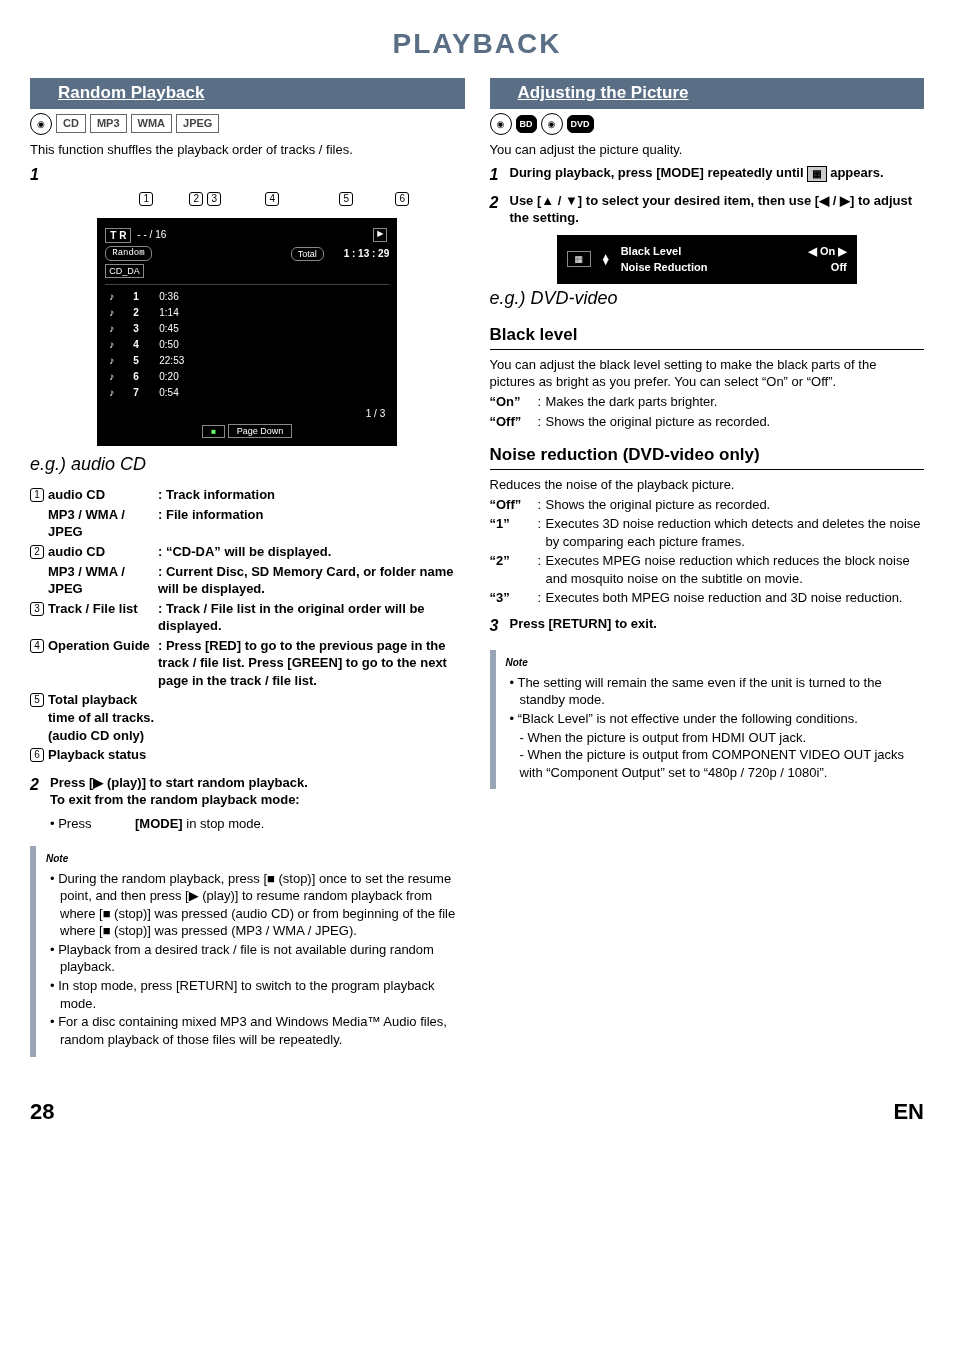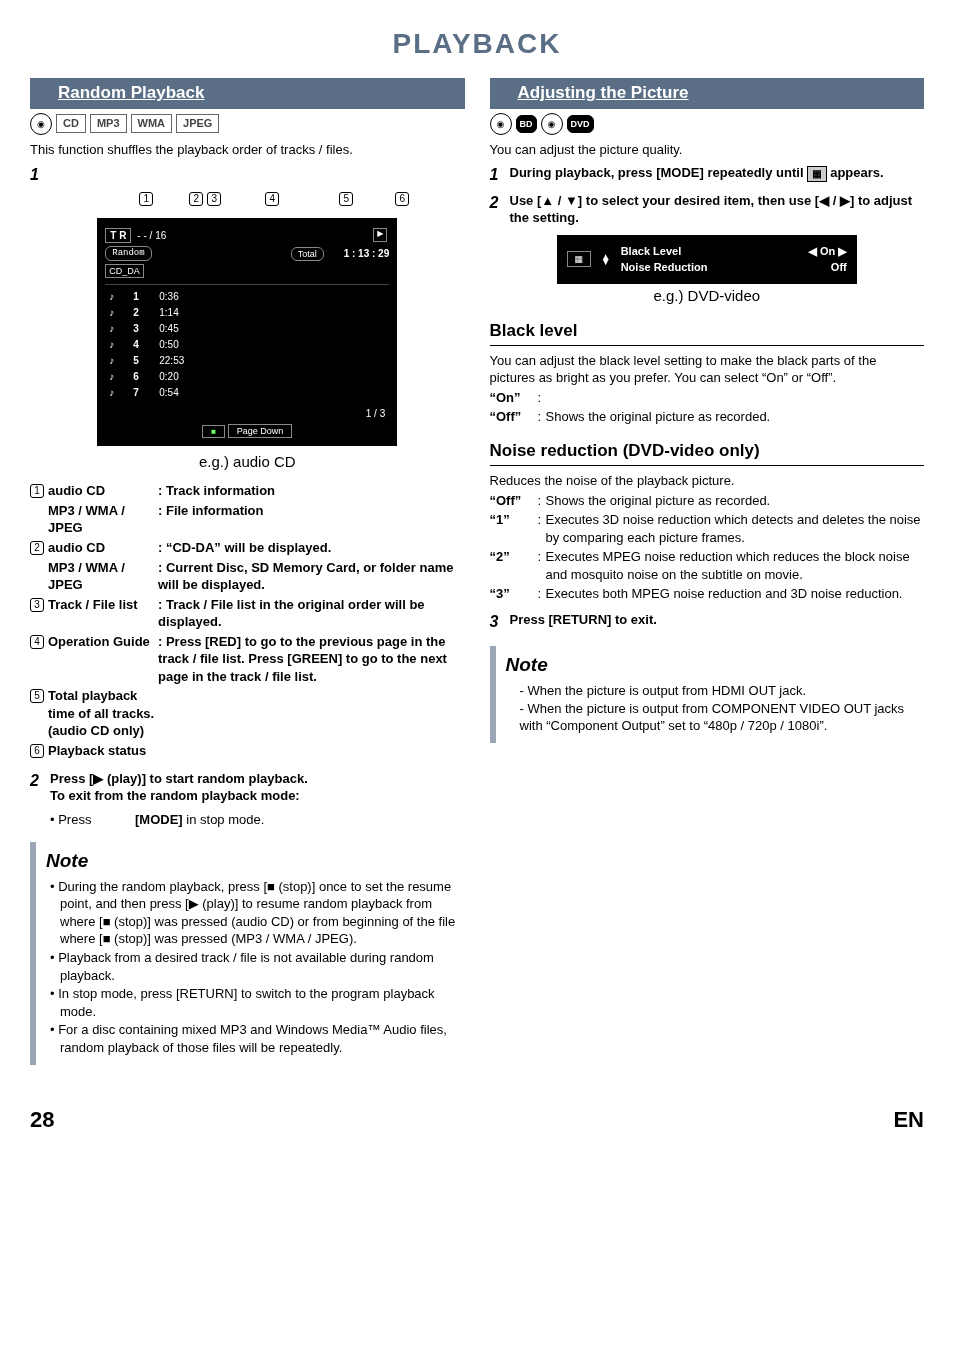--- a/index.html
+++ b/index.html
@@ -11,42 +11,42 @@
   .disc-row { display: flex; gap: 4px; align-items: center; margin: 4px 0 6px 0; }
   .disc-icon { width: 22px; height: 22px; border: 1px solid #000; border-radius: 11px; display: flex; align-items: center; justify-content: center; font-size: 9px; background: #fff; }
   .disc-icon.dark { background: #000; color:#fff; border-radius:6px; padding:0 3px; font-weight:bold; font-size:9px; width:auto; height:18px;}
   .fmt-box { border: 1px solid #666; padding: 1px 6px; font-size: 11px; font-weight: bold; color:#444; }
   .step-row { display: flex; align-items: flex-start; margin: 6px 0; }
   .step-num { font-style: italic; font-weight: bold; font-size: 16px; margin-right: 6px; width: 14px; flex-shrink:0; }
   .step-text { font-weight: bold; flex:1; }
   .osd { background: #000; color: #fff; width: 300px; margin: 10px auto 6px auto; padding: 10px 8px 8px 8px; font-size: 10px; position: relative; }
   .callouts { position: relative; width: 300px; margin: 0 auto 4px auto; height: 16px; }
   .callout { position: absolute; top:0; border:1px solid #000; border-radius:3px; font-size:10px; width:14px; height:14px; text-align:center; line-height:12px; }
-  .osd-top { display:flex; align-items:center; gap:6px; }
+  .osd-top { display:flex; gap:6px; }
   .osd-tr { border:1px solid #888; padding:0 4px; font-weight:bold; }
   .osd-random { border:1px solid #888; border-radius:6px; padding:0 6px; margin-top:3px; display:inline-block; font-size:9px;font-family:Liberation Mono, monospace;}
   .osd-total-row { display:flex; justify-content:flex-end; gap:20px; margin-top:-14px; }
   .osd-total { border:1px solid #888; border-radius:6px; padding:0 6px; font-size:9px;}
   .osd-cd { border:1px solid #888; padding:0 3px; font-size:9px; margin-top:3px; display:inline-block;}
   .osd-play-icon { position:absolute; right:10px; top:10px; width:14px; height:14px; border:1px solid #888; display:flex; align-items:center; justify-content:center; font-size:8px;}
   .osd-list { border-top:1px solid #444; margin-top:6px; padding-top:4px; }
   .osd-list-row { display:flex; gap:14px; padding-left:4px; font-size:10px; line-height:1.6;}
   .osd-list-row .ic { width:10px; }
   .osd-pager { text-align:right; margin:6px 4px 0 0; }
   .osd-pagedown { text-align:center; margin-top:4px; }
   .osd-pagedown span { border:1px solid #888; padding:1px 8px; font-size:9px; }
-  .caption { text-align:center; font-size:15px; margin: 2px 0 10px 0; }
+  .caption { font-size:18px; margin: 2px 0 10px 0; font-style: italic; }
   .legend { display:flex; margin: 2px 0; align-items:flex-start; }
   .legend .num { border:1px solid #000; border-radius:3px; width:14px; height:14px; text-align:center; line-height:12px; font-size:10px; margin-right:4px; flex-shrink:0; margin-top:2px;}
   .legend .term { font-weight:bold; width:110px; flex-shrink:0; }
   .legend .desc { font-weight:bold; flex:1; }
   .legend .desc::before { content: ": "; }
   .sub-bullet { margin-left: 20px; text-indent: -8px; padding-left: 8px; }
   .note-box { border-left: 6px solid #9aa6b5; padding: 6px 8px 8px 10px; margin-top: 14px; }
-  .note-title { font-style: italic; font-weight: bold; font-size: 19px; margin-bottom: 4px; }
+  .note-title { font-style: italic; font-weight: bold; font-size: 10px; margin-bottom: 4px; }
   .note-box ul { list-style: none; padding-left: 0; }
   .note-box li { text-indent: -10px; padding-left: 14px; margin: 1px 0; }
   .note-box li::before { content: "• "; }
   .subhead { font-weight: bold; font-size: 17px; margin: 14px 0 2px 0; }
   .hr { border-top: 1px solid #000; margin-bottom: 6px; }
   .def-row { display:flex; margin:2px 0; }
   .def-key { font-weight:bold; width:48px; flex-shrink:0; }
   .def-sep { width:8px; flex-shrink:0; }
   .def-val { flex:1; }
   .osd2 { background:#000; color:#fff; width:300px; margin:8px auto 2px auto; padding:8px 10px; font-size:11px; display:flex; align-items:center; gap:10px; }
@@ -247,20 +247,21 @@
       </div>
     </div>
     <div class="caption">e.g.) DVD-video</div>
 
     <div class="subhead">Black level</div>
     <div class="hr"></div>
     <div>You can adjust the black level setting to make the black parts of the pictures as bright as you prefer. You can select “On” or “Off”.</div>
     <div class="def-row">
         <span class="def-key">“On”</span>
         <span class="def-sep">:</span>
+        <span class="def-val">Makes the dark parts brighter.</span>
       </div>
     <div class="def-row">
         <span class="def-key">“Off”</span>
         <span class="def-sep">:</span>
         <span class="def-val">Shows the original picture as recorded.</span>
       </div>
 
     <div class="subhead">Noise reduction (DVD-video only)</div>
     <div class="hr"></div>
     <div>Reduces the noise of the playback picture.</div>
@@ -287,20 +288,24 @@
         </div>
       </div>
 
     <div class="step-row" style="margin-top:8px;">
       <div class="step-num">3</div>
       <div class="step-text">Press [RETURN] to exit.</div>
     </div>
 
     <div class="note-box">
       <div class="note-title">Note</div>
+      <ul id="right-notes">
+          <li>The setting will remain the same even if the unit is turned to the standby mode.</li>
+          <li>“Black Level” is not effective under the following conditions.</li>
+        </ul>
       <div id="right-note-sub" class="small-indent">
           <div>- When the picture is output from HDMI OUT jack.</div>
           <div>- When the picture is output from COMPONENT VIDEO OUT jacks with “Component Output” set to “480p / 720p / 1080i”.</div>
         </div>
     </div>
   </div>
 </div>
 
 <div class="footer">
   <span>28</span>

